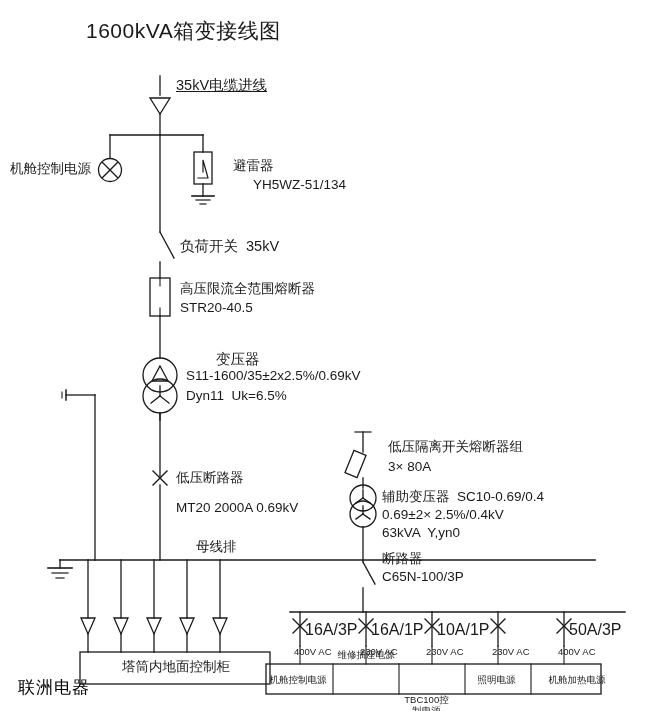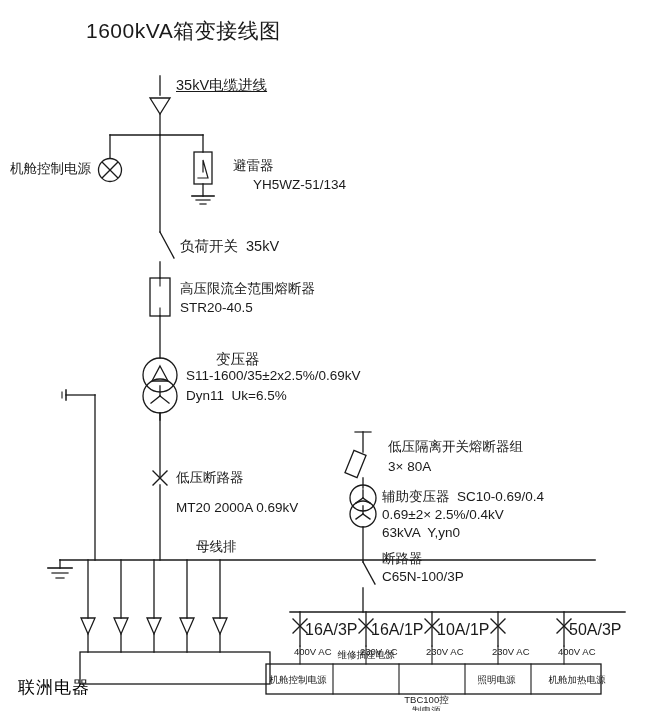--- a/index.html
+++ b/index.html
@@ -248,15 +248,16 @@
   <div class="lbl t10" style="left:426px; top:646px;">230V AC</div>
   <div class="lbl t10" style="left:492px; top:646px;">230V AC</div>
   <div class="lbl t10" style="left:558px; top:646px;">400V AC</div>
 
   <div class="boxlabel" style="left:268px; top:674px; width:60px;">机舱控制电源</div>
   <div class="boxlabel" style="left:334px; top:650px; width:64px;font-family:Liberation Serif, serif;">维修插座电源</div>
   <div class="boxlabel" style="left:400px; top:694px; width:53px;">TBC100控制电源</div>
   <div class="boxlabel" style="left:466px; top:674px; width:61px;">照明电源</div>
   <div class="boxlabel" style="left:532px; top:674px; width:90px;">机舱加热电源</div>
 
+  <div class="lbl t14" style="left:96px; top:659px; width:160px; text-align:center;">塔筒内地面控制柜</div>
 
   <div class="watermark">联洲电器</div>
 </div>
 
 </body></html>

